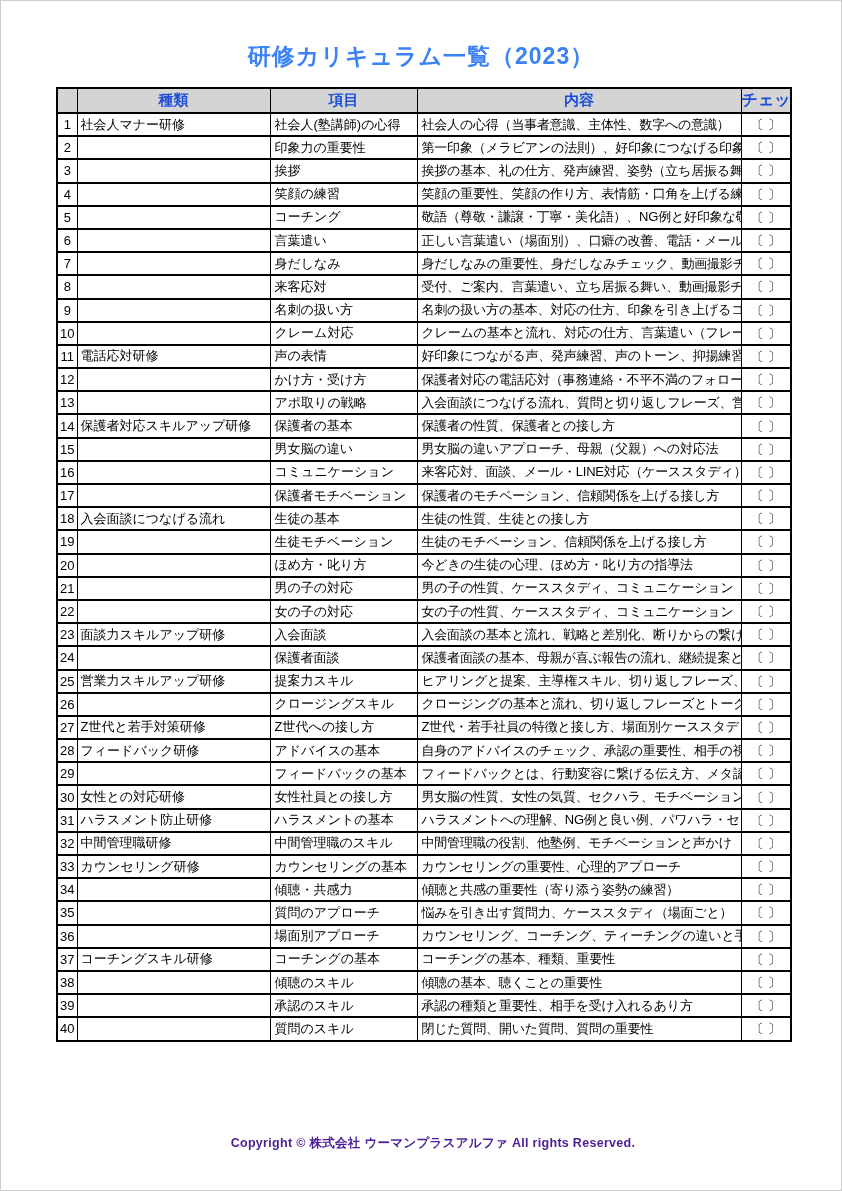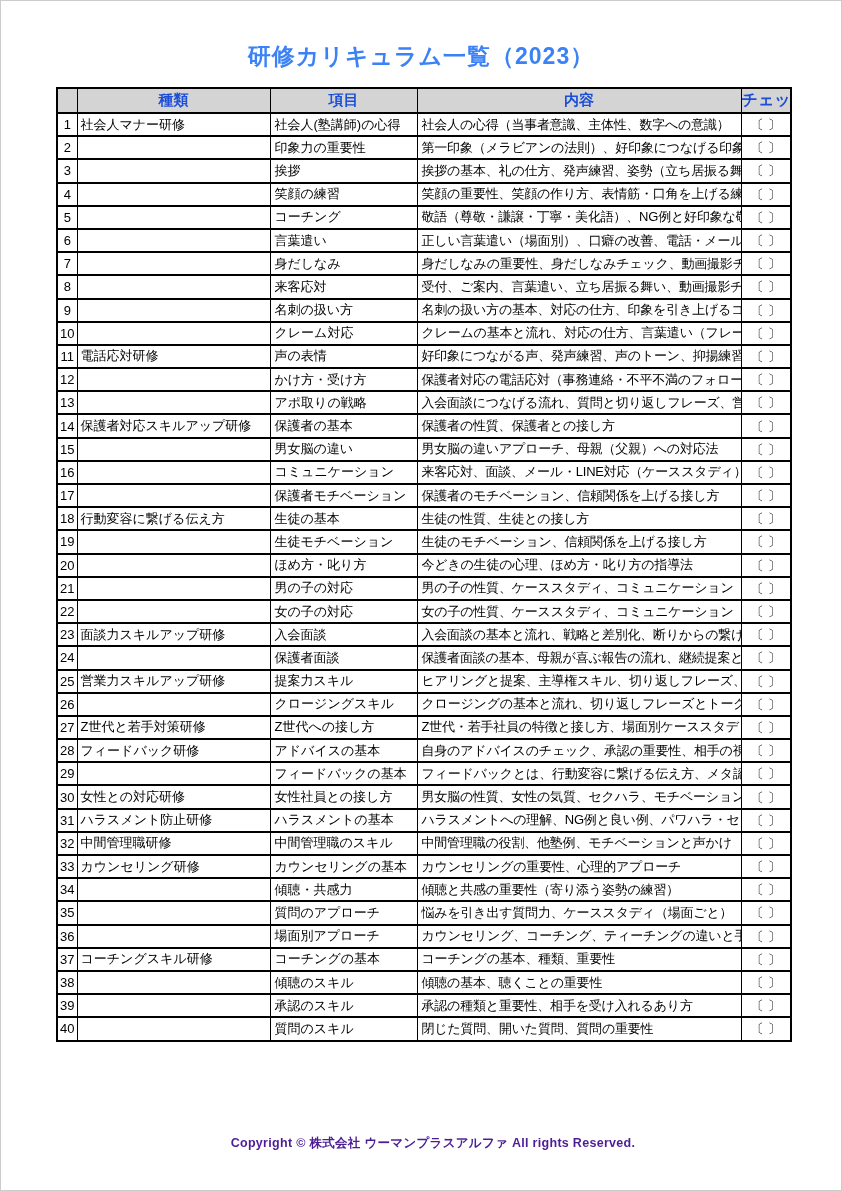--- a/index.html
+++ b/index.html
@@ -301,21 +301,21 @@
     <td class="content-cell">保護者のモチベーション、信頼関係を上げる接し方</td>
     <td class="check-cell">
       <span class="check-box">
             <span>〔</span>
             <span>〕</span>
           </span>
     </td>
   </tr>
       <tr>
     <td class="no-cell">18</td>
-    <td class="type-cell">行動変容に繋げる伝え方</td>
+    <td class="type-cell">入会面談につなげる流れ</td>
     <td class="item-cell">生徒の基本</td>
     <td class="content-cell">生徒の性質、生徒との接し方</td>
     <td class="check-cell">
       <span class="check-box">
             <span>〔</span>
             <span>〕</span>
           </span>
     </td>
   </tr>
       <tr>

